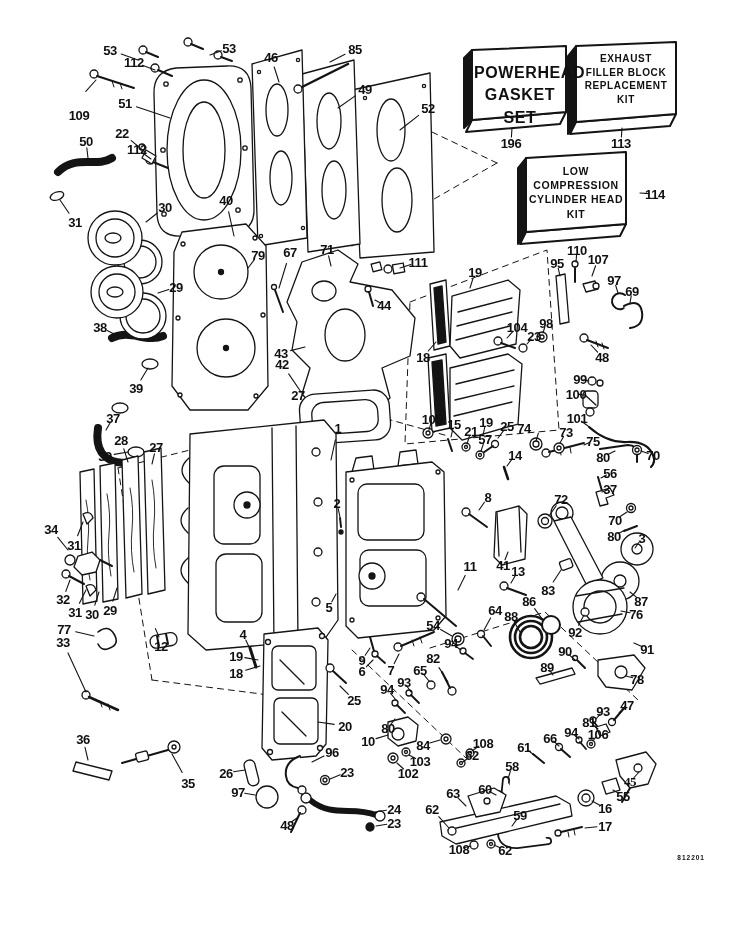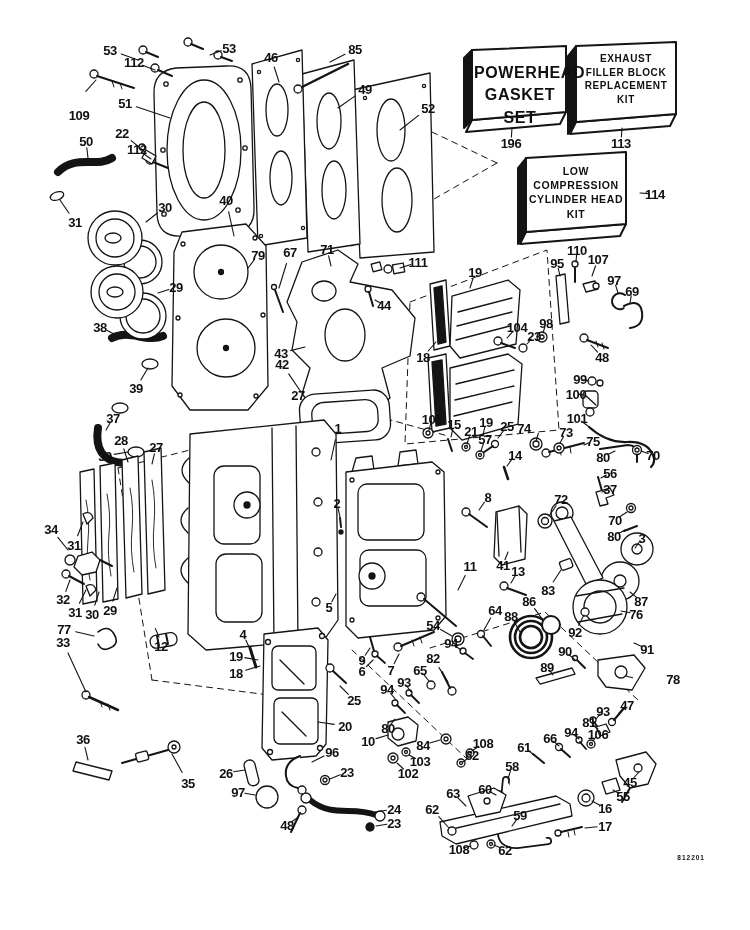--- a/index.html
+++ b/index.html
@@ -659,22 +659,22 @@
       <span class="callout" style="left: 512px; top: 766px;">58</span>
       <span class="callout" style="left: 485px; top: 789px;">60</span>
       <span class="callout" style="left: 520px; top: 815px;">59</span>
       <span class="callout" style="left: 453px; top: 793px;">63</span>
       <span class="callout" style="left: 432px; top: 809px;">62</span>
       <span class="callout" style="left: 459px; top: 849px;">108</span>
       <span class="callout" style="left: 505px; top: 850px;">62</span>
       <span class="callout" style="left: 605px; top: 826px;">17</span>
       <span class="callout" style="left: 605px; top: 808px;">16</span>
       <span class="callout" style="left: 623px; top: 796px;">55</span>
-      <span class="callout" style="left: 630px; top: 782px;">45</span>
-      <span class="callout" style="left: 637px; top: 679px; margin-left: 36px;">78</span>
+      <span class="callout" style="left: 630px; top: 782px; font-family: Liberation Serif, serif;">45</span>
+      <span class="callout" style="left: 637px; top: 679px;">78</span>
       <span class="callout" style="left: 647px; top: 649px;">91</span>
       <span class="callout" style="left: 636px; top: 614px;">76</span>
       <span class="callout" style="left: 641px; top: 601px;">87</span>
       <span class="callout" style="left: 642px; top: 538px;">3</span>
       <span class="callout" style="left: 653px; top: 455px;">70</span>
       <span class="callout" style="left: 603px; top: 457px;">80</span>
       <span class="callout" style="left: 610px; top: 473px;">56</span>
       <span class="callout" style="left: 610px; top: 489px;">37</span>
       <span class="callout" style="left: 615px; top: 520px;">70</span>
       <span class="callout" style="left: 614px; top: 536px;">80</span>

